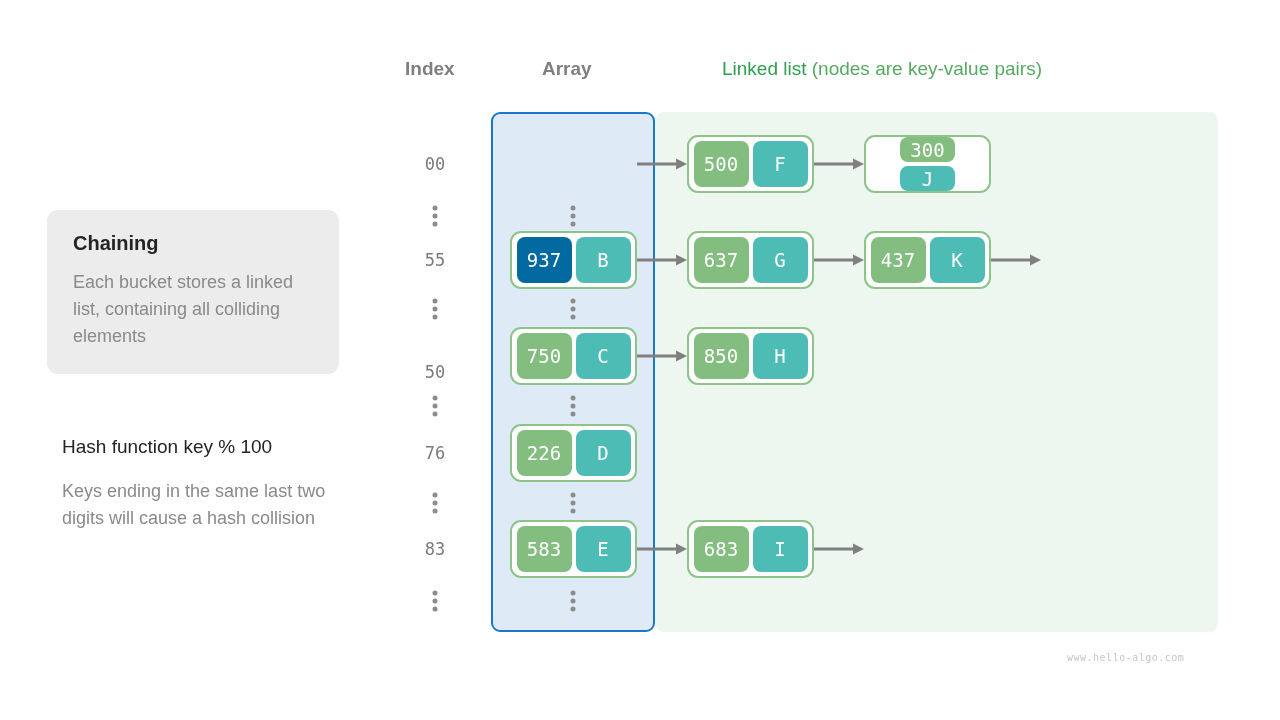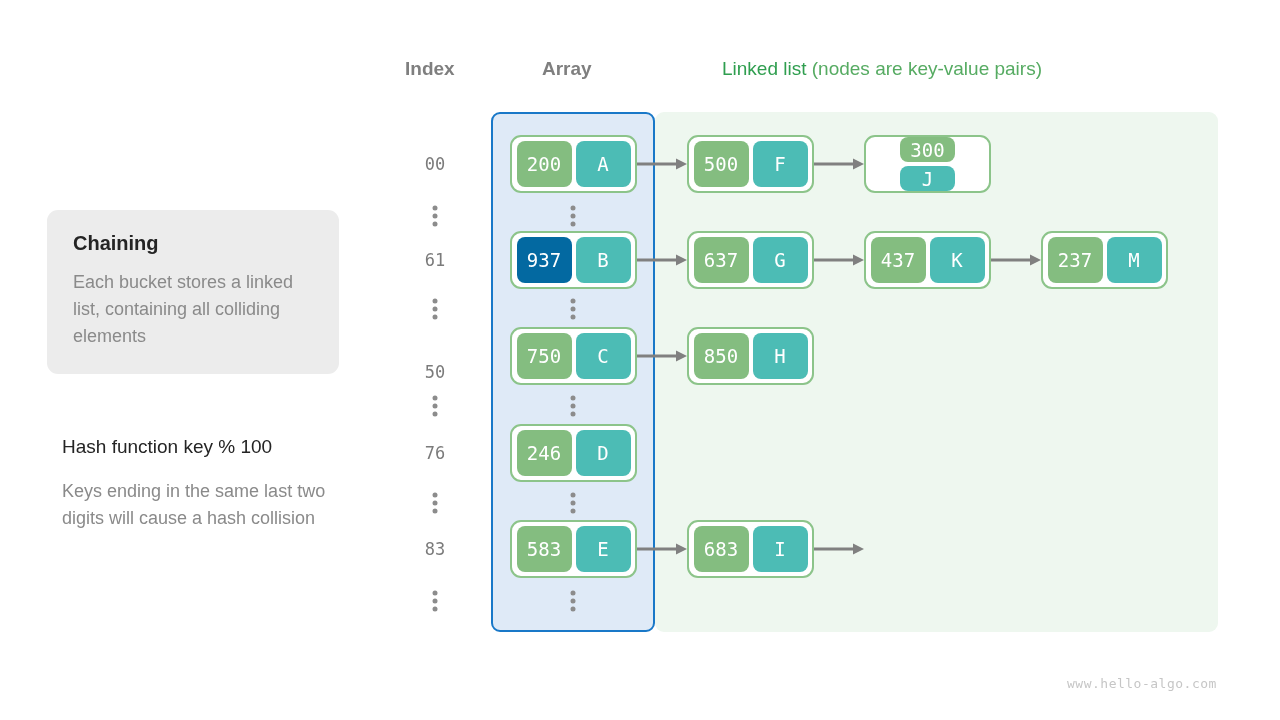--- a/index.html
+++ b/index.html
@@ -69,46 +69,42 @@
     position:absolute;left:62px;top:436px;width:310px;
     font-size:19px;color:#242424;margin:0;
   }
   #hash-body{
     position:absolute;left:62px;top:478px;width:300px;
     font-size:18px;line-height:27px;color:#8a8a8a;margin:0;
   }
 
   
   #watermark{
-    position:absolute;left:1067px;top:676px;
-    font-family:"DejaVu Sans Mono", monospace;font-size:13px;color:#c6c6c6;
+    position:absolute;left:1067px;top:652px;
+    font-family:"DejaVu Sans Mono", monospace;font-size:10px;color:#c6c6c6;
     letter-spacing:0.5px;
   }
 </style>
 </head>
 <body>
 
 <div class="stage">
 
   <div class="hdr" id="hdr-index">Index</div>
   <div class="hdr" id="hdr-array">Array</div>
   <div class="hdr" id="hdr-linked">
     <span class="ll-strong">Linked list</span><span> (nodes are key-value pairs)</span>
   </div>
 
   <div id="array-panel"></div>
   <div id="list-panel"></div>
 
   <div id="rows-layer">
       <div class="idx" style="top: 164px;">00</div>
       <div class="row" style="top: 164px; width: 1280px;">
-        <div class="node" style="left: 510px; border-color: rgb(140, 196, 138);">
-          <div class="cell key" style="background: rgb(132, 189, 128);">200</div>
-          <div class="cell val" style="background: rgb(76, 188, 181);">A</div>
-        </div>
         <div class="arrow" style="left: 637px; width: 50px;">
           <svg width="50" height="14" viewBox="0 0 50 14">
             <line x1="0" y1="7" x2="41" y2="7" stroke="#808080" stroke-width="3"></line>
             <polygon points="50,7 39,1.5 39,12.5" fill="#808080"></polygon>
           </svg>
         </div>
         <div class="node" style="left: 687px; border-color: rgb(140, 196, 138); align-items: center;">
           <div class="cell key" style="background: rgb(132, 189, 128);">500</div>
           <div class="cell val" style="background: rgb(76, 188, 181);">F</div>
         </div>
@@ -126,21 +122,21 @@
       <div class="dots" style="left: 435px; top: 216px;">
         <i></i>
         <i></i>
         <i></i>
       </div>
       <div class="dots" style="left: 573px; top: 216px;">
         <i></i>
         <i></i>
         <i></i>
       </div>
-      <div class="idx" style="top: 260px;">61</div>
+      <div class="idx" style="top: 260px;">55</div>
       <div class="row" style="top: 260px; width: 1280px;">
         <div class="node" style="left: 510px; border-color: rgb(140, 196, 138);">
           <div class="cell key" style="background: #0369a1;">937</div>
           <div class="cell val" style="background: rgb(76, 188, 181);">B</div>
         </div>
         <div class="arrow" style="left: 637px; width: 50px;">
           <svg width="50" height="14" viewBox="0 0 50 14">
             <line x1="0" y1="7" x2="41" y2="7" stroke="#808080" stroke-width="3"></line>
             <polygon points="50,7 39,1.5 39,12.5" fill="#808080"></polygon>
           </svg>
@@ -158,24 +154,20 @@
         <div class="node" style="left: 864px; border-color: rgb(140, 196, 138);">
           <div class="cell key" style="background: rgb(132, 189, 128);">437</div>
           <div class="cell val" style="background: rgb(76, 188, 181);">K</div>
         </div>
         <div class="arrow" style="left: 991px; width: 50px;">
           <svg width="50" height="14" viewBox="0 0 50 14">
             <line x1="0" y1="7" x2="41" y2="7" stroke="#808080" stroke-width="3"></line>
             <polygon points="50,7 39,1.5 39,12.5" fill="#808080"></polygon>
           </svg>
         </div>
-        <div class="node" style="left: 1041px; border-color: rgb(140, 196, 138);">
-          <div class="cell key" style="background: rgb(132, 189, 128);">237</div>
-          <div class="cell val" style="background: rgb(76, 188, 181);">M</div>
-        </div>
       </div>
       <div class="dots" style="left: 435px; top: 309px;">
         <i></i>
         <i></i>
         <i></i>
       </div>
       <div class="dots" style="left: 573px; top: 309px;">
         <i></i>
         <i></i>
         <i></i>
@@ -203,21 +195,21 @@
         <i></i>
       </div>
       <div class="dots" style="left: 573px; top: 406px;">
         <i></i>
         <i></i>
         <i></i>
       </div>
       <div class="idx" style="top: 453px;">76</div>
       <div class="row" style="top: 453px; width: 1280px;">
         <div class="node" style="left: 510px; border-color: rgb(140, 196, 138);">
-          <div class="cell key" style="background: rgb(132, 189, 128);">246</div>
+          <div class="cell key" style="background: rgb(132, 189, 128);">226</div>
           <div class="cell val" style="background: rgb(76, 188, 181);">D</div>
         </div>
       </div>
       <div class="dots" style="left: 435px; top: 503px;">
         <i></i>
         <i></i>
         <i></i>
       </div>
       <div class="dots" style="left: 573px; top: 503px;">
         <i></i>

